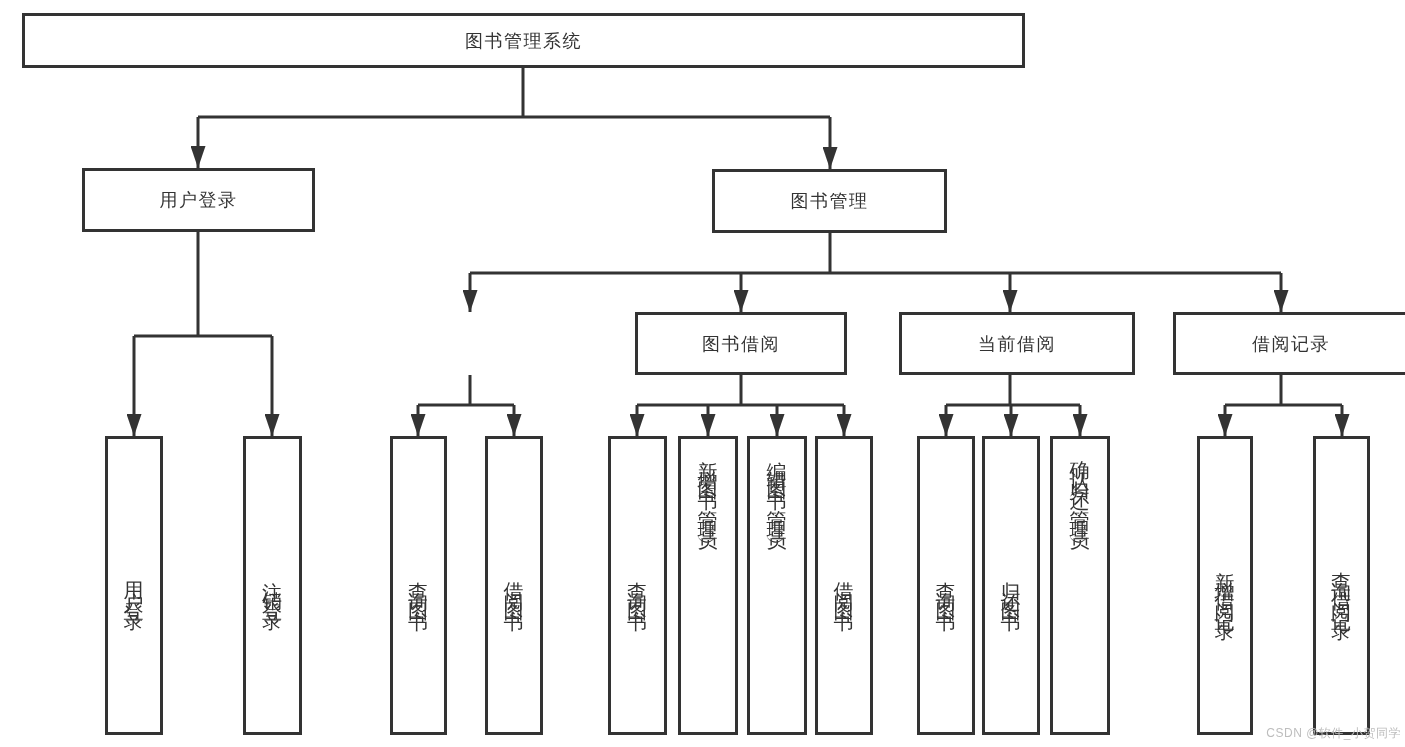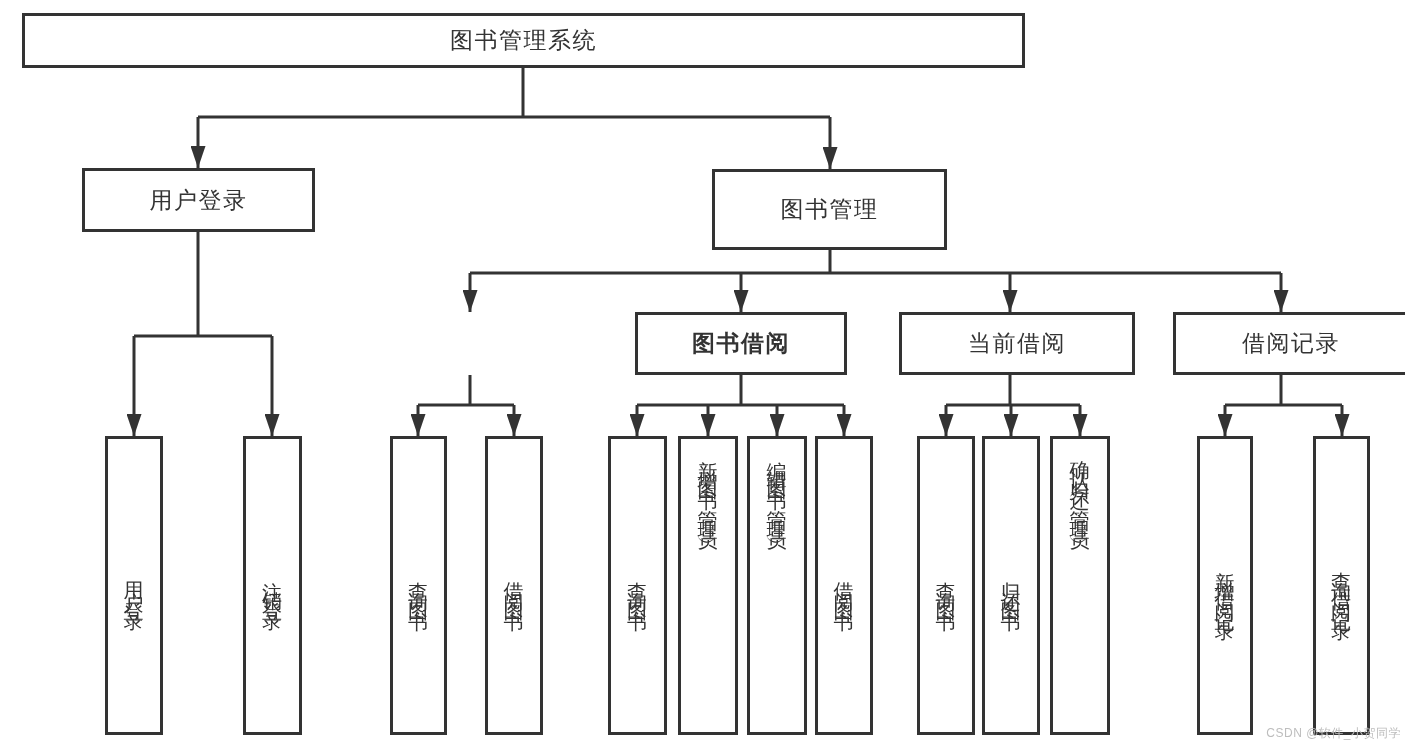--- a/index.html
+++ b/index.html
@@ -9,21 +9,21 @@
     position:relative; width:1405px; height:747px;
     background:var(--background,#ffffff); overflow:hidden;
   }
   .wires { position:absolute; left:0; top:0; width:1405px; height:747px; }
   .box {
     position:absolute; background:#ffffff;
     border:3px solid var(--line,#333333);
     display:flex; align-items:center; justify-content:center;
     color:var(--text,#333333);
   }
-  .hlabel { font-size:23px; letter-spacing:1.5px; white-space:nowrap; }
+  .hlabel { font-size:18px; letter-spacing:1.5px; white-space:nowrap; }
   .vlabel {
     writing-mode:vertical-rl; text-orientation:mixed;
     font-size:20px; letter-spacing:10px; line-height:1.1; white-space:nowrap;
   }
   .vbox-top { align-items:flex-start; padding-top:6px; }
   .watermark {
     position:absolute; right:4px; bottom:5px;
     font-size:12px; color:var(--watermark,#bdbdbd);
     letter-spacing:0.5px; z-index:5; white-space:nowrap;
   }
@@ -70,25 +70,25 @@
     </g>
   </svg>
 
   <div class="box" style="left:22px;top:13px;width:1003px;height:55px;">
     <span class="hlabel">图书管理系统</span>
   </div>
 
   <div class="box" style="left:82px;top:168px;width:233px;height:64px;">
     <span class="hlabel">用户登录</span>
   </div>
-  <div class="box" style="left:712px;top:169px;width:235px;height:81px;">
+  <div class="box" style="left:712px;top:169px;width:235px;height:64px;">
     <span class="hlabel">图书管理</span>
   </div>
 
-  <div class="box" style="left:635px;top:312px;width:212px;height:63px;font-weight:bold;">
+  <div class="box" style="left:635px;top:312px;width:212px;height:63px;">
     <span class="hlabel">图书借阅</span>
   </div>
   <div class="box" style="left:899px;top:312px;width:236px;height:63px;">
     <span class="hlabel">当前借阅</span>
   </div>
   <div class="box" style="left:1173px;top:312px;width:236px;height:63px;">
     <span class="hlabel">借阅记录</span>
   </div>
 
   <div class="box" style="left:105px;top:436px;width:58px;height:299px;">

